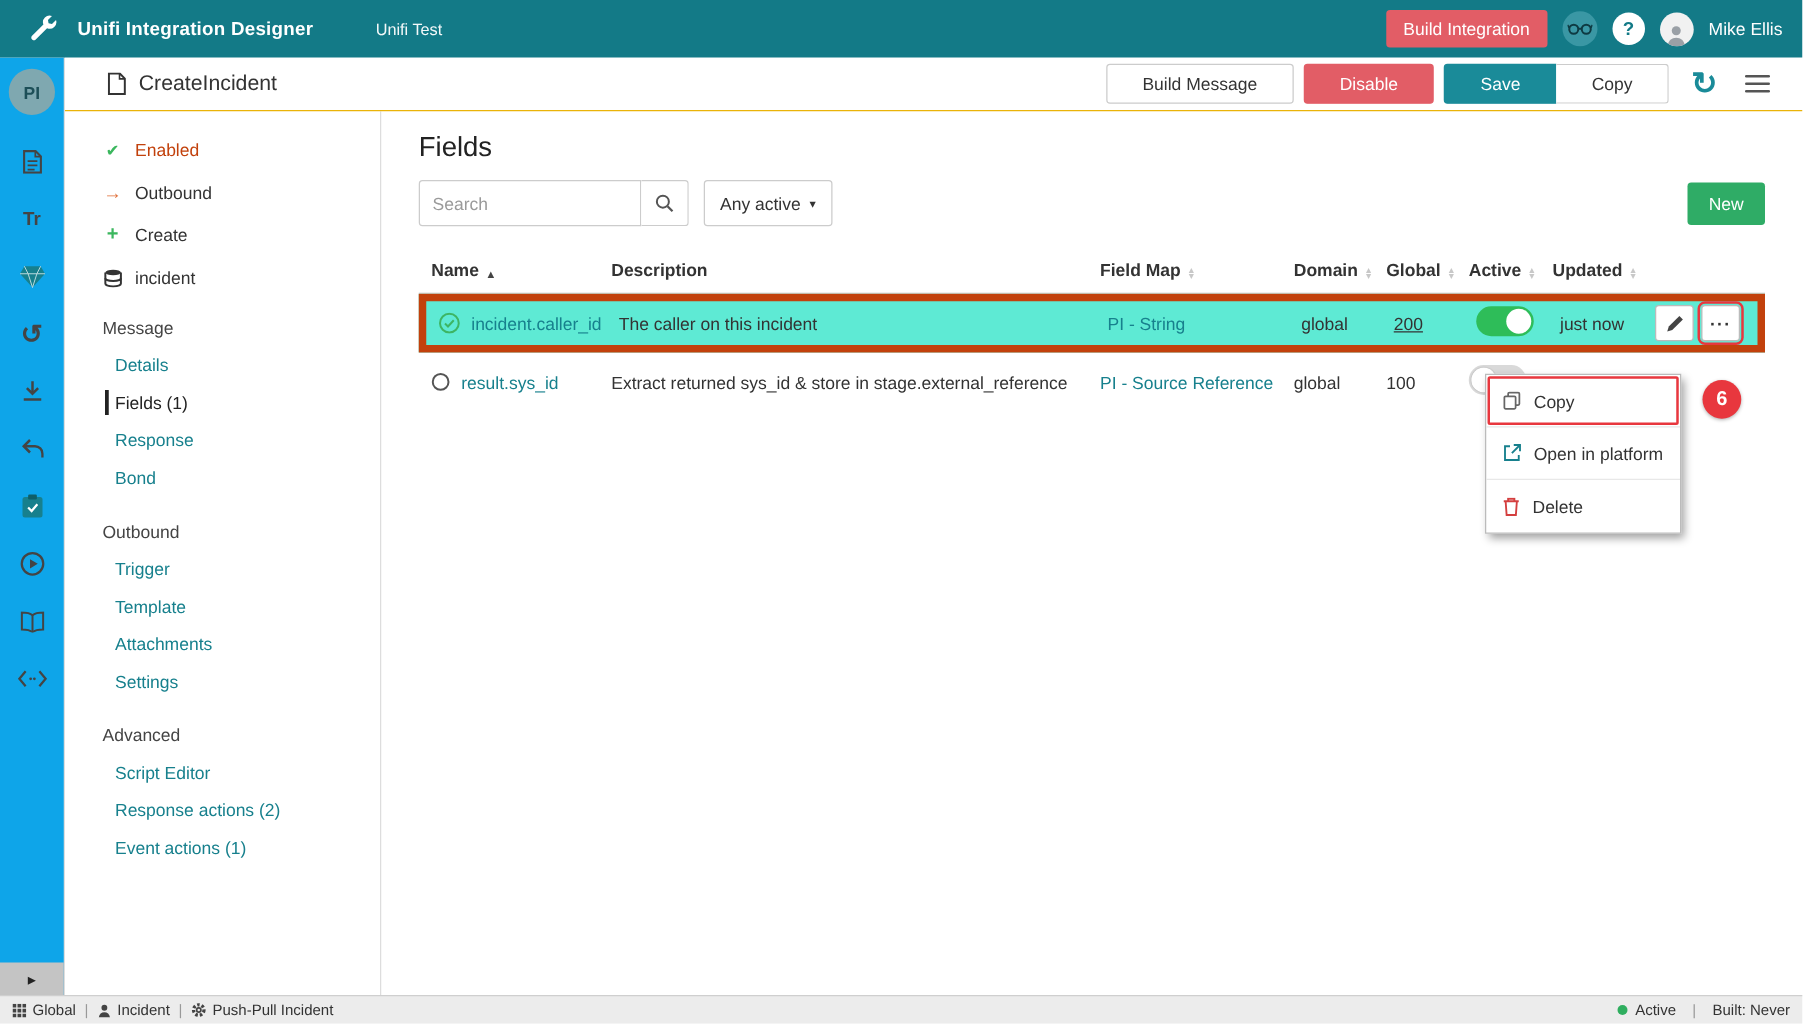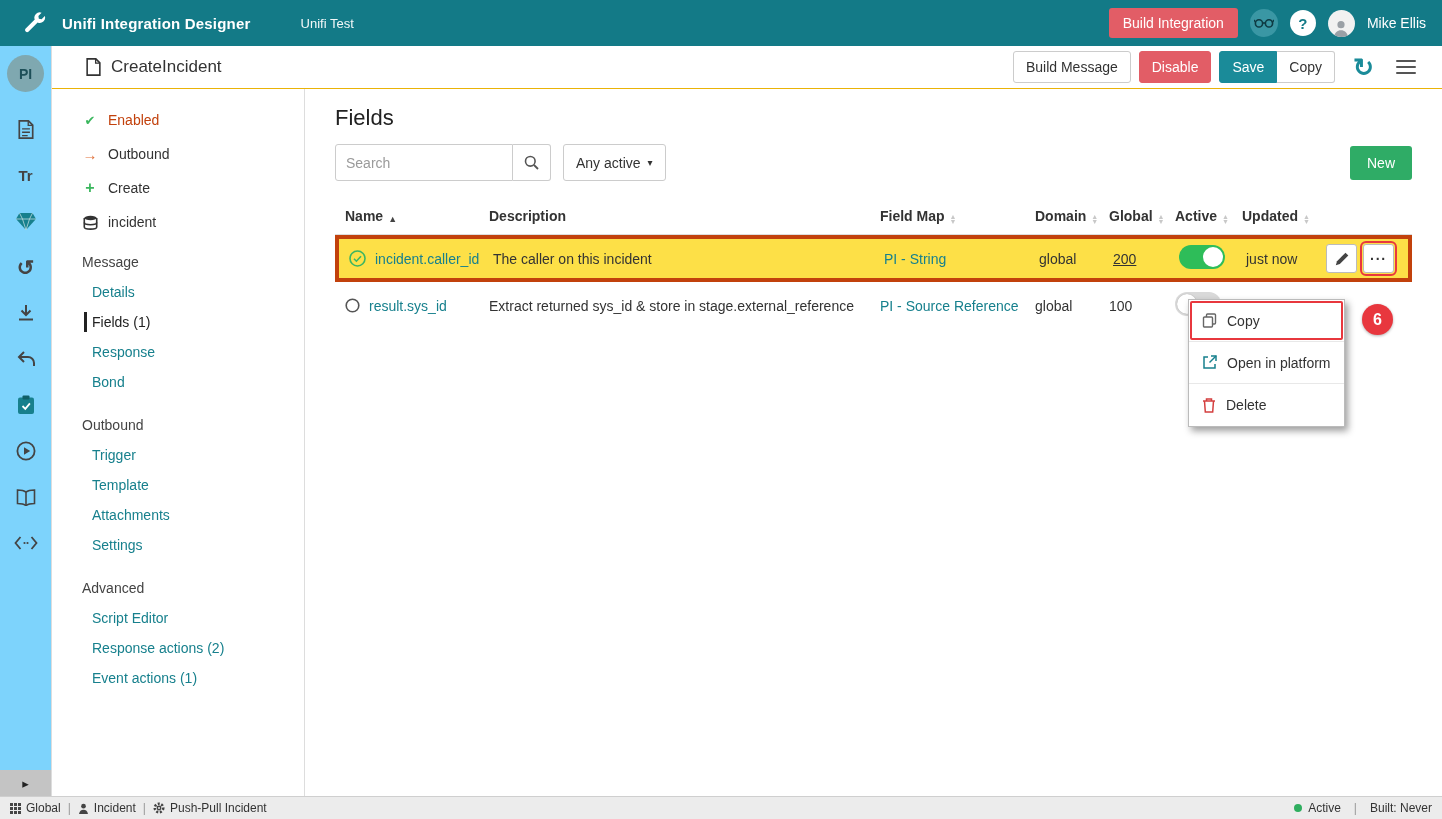--- a/index.html
+++ b/index.html
@@ -34,34 +34,34 @@
   .user-name { font-size:14px; }
 
   
   .header {
     position:absolute; top:46px; left:52px; width:1390px; height:43px;
     background:#fff; border-bottom:1px solid #eab308;
     display:flex; align-items:center; padding:0 16px 0 34px; z-index:20;
   }
   .header-title { font-size:17px; color:#333; margin-left:10px; font-weight:500; }
   .header-right { margin-left:auto; display:flex; align-items:center; }
-  .btn { height:32px; padding:0 12px; font-size:14px; font-family:inherit; border-radius:3px; cursor:pointer; }
+  .btn { height:32px; padding:0 28px; font-size:14px; font-family:inherit; border-radius:3px; cursor:pointer; }
   .btn-outline { background:#fff; border:1px solid #ccc; color:#333; margin-right:8px; }
   .btn-danger  { background:#e25d66; border:1px solid #e25d66; color:#fff; margin-right:8px; }
   .btn-group { display:flex; }
   .btn-save { background:#1a8b99; border:1px solid #1a8b99; color:#fff; border-radius:3px 0 0 3px; }
   .btn-copy { background:#fff; border:1px solid #ccc; border-left:none; color:#333; border-radius:0 3px 3px 0; }
   .refresh { color:#1a8b99; font-size:25px; line-height:1; margin:0 16px 0 18px; font-weight:700; cursor:pointer; }
   .hamburger { display:flex; flex-direction:column; gap:4px; margin:0 10px 0 6px; cursor:pointer; }
   .hamburger i { width:20px; height:2px; background:#555; border-radius:1px; }
 
   
   .rail {
     position:absolute; top:46px; left:0; width:52px; height:750px;
-    background:#7dd3fc; border-right:1px solid #ddd;
+    background:#0ea5e9; border-right:1px solid #ddd;
     display:flex; flex-direction:column; align-items:center; z-index:25;
   }
   .rail-avatar { width:37px; height:37px; border-radius:50%; background:#7fa8b0; color:#1d4f58;
     font-weight:700; font-size:14px; display:flex; align-items:center; justify-content:center; margin-top:9px; }
   .rail-icons { display:flex; flex-direction:column; align-items:center; gap:20px; margin-top:24px; }
   .rail-icon { width:26px; height:26px; display:flex; align-items:center; justify-content:center; cursor:pointer; }
   .rail-icon.txt { font-weight:700; font-size:15px; color:#444; }
   .rail-icon.hist { font-size:21px; color:#444; font-weight:700; line-height:1; }
   .rail-collapse { position:absolute; bottom:0; left:0; width:51px; height:26px; background:#c4c4c4;
     display:flex; align-items:center; justify-content:center; color:#222; font-size:13px; cursor:pointer; }
@@ -112,21 +112,21 @@
   .c-name   { width:146px; padding-left:10px; }
   .c-desc   { width:391px; padding-left:8px; }
   .c-map    { width:155px; padding-left:8px; }
   .c-domain { width:74px;  padding-left:8px; }
   .c-order  { width:66px;  padding-left:8px; }
   .c-active { width:67px;  padding-left:8px; }
   .c-updated{ width:84px;  padding-left:8px; }
   .c-actions{ flex:1; display:flex; justify-content:flex-end; gap:6px; padding-right:14px; }
 
   .trow { display:flex; align-items:center; height:47px; font-size:14px; color:#333; }
-  .trow.selected { background:#fde047; border:4px solid #c2410c; }
+  .trow.selected { background:#5eead4; border:6px solid #c2410c; }
   .cell-name { display:flex; align-items:center; gap:9px; }
   .link { color:#17808d; cursor:pointer; }
   .order-edited { text-decoration:underline; }
 
   .toggle { width:46px; height:24px; border-radius:12px; position:relative; display:inline-block; cursor:pointer; }
   .toggle.on  { background:#2ebd59; }
   .toggle.on::after  { content:""; position:absolute; right:2px; top:2px; width:20px; height:20px; border-radius:50%; background:#fff; }
   .toggle.off { background:#d9d9d9; }
   .toggle.off::after { content:""; position:absolute; left:2px; top:2px; width:20px; height:20px; border-radius:50%; background:#fff; box-shadow:0 0 1px rgba(0,0,0,.35); }
 

